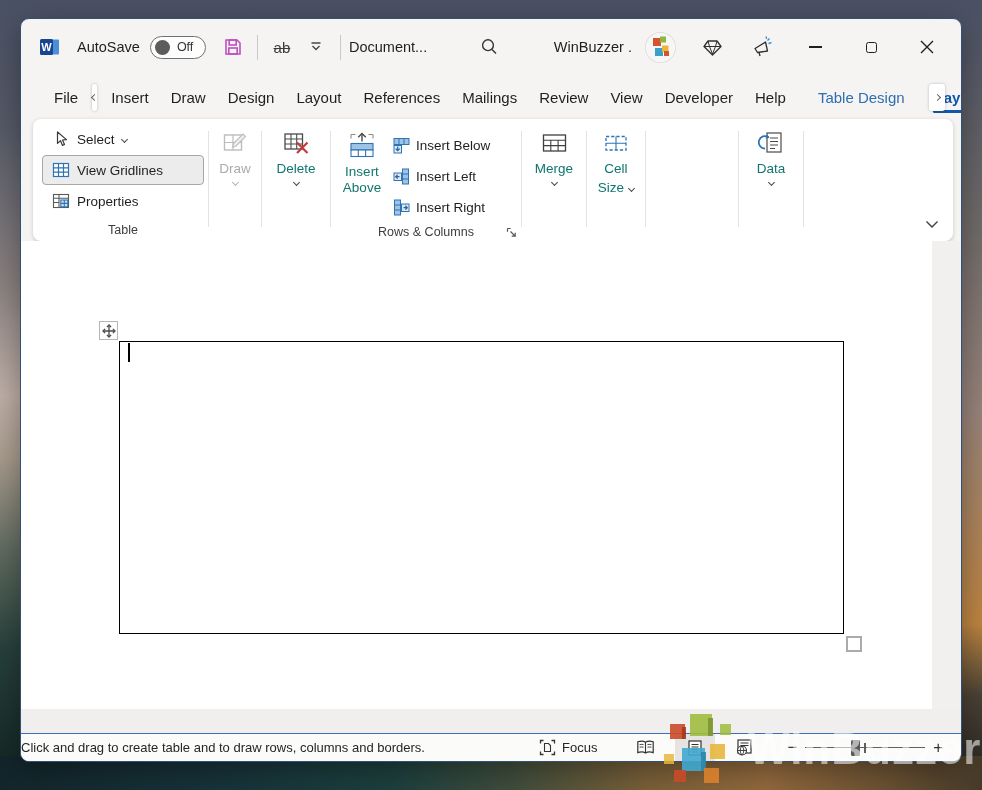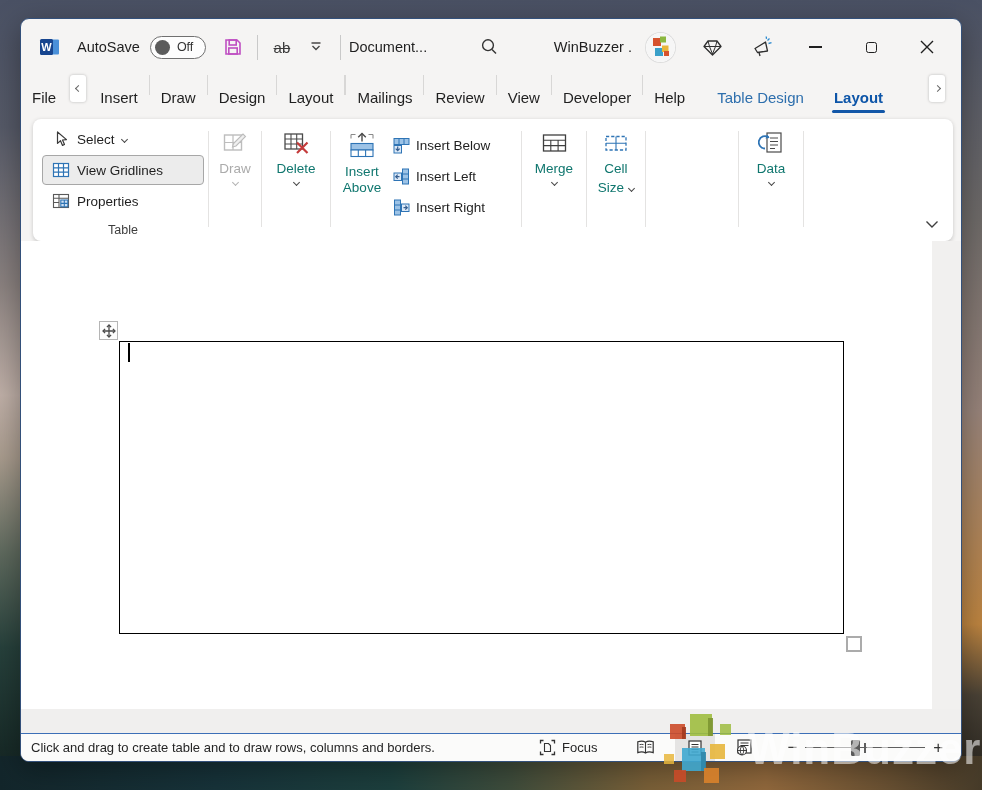--- a/index.html
+++ b/index.html
@@ -28,21 +28,21 @@
   .vsep { width:1px; height:25px; background:#c9c9c9; margin:0 11px; }
   .qat-btn { display:flex; align-items:center; justify-content:center; min-width:26px; height:30px; cursor:pointer; }
   .strike { font-size:15px; color:#3a3a3a; text-decoration:line-through; }
   .winctl { width:56px; height:40px; display:flex; align-items:center; justify-content:center; cursor:pointer; }
   .icbtn { width:50px; height:40px; display:flex; align-items:center; justify-content:center; cursor:pointer; }
   .minbar { width:13px; height:1.6px; background:#1f1f1f; }
   .maxbox { width:11px; height:11px; border:1.5px solid #1f1f1f; border-radius:2.5px; }
   .avatar { width:29px; height:29px; border-radius:50%; background:#fff; margin:0 12px 0 14px; overflow:hidden; box-shadow:0 0 0 1px #ddd; cursor:pointer; }
 
   
-  .tabrow { position:relative; height:44px; display:flex; }
+  .tabrow { position:relative; height:44px; display:flex; align-items:center; padding-left:22px; }
   .tab { position:relative; height:100%; display:flex; align-items:center; padding:0 11px; font-size:15px; color:#1f1f1f; cursor:pointer; white-space:nowrap; }
   .tsep { width:1px; height:20px; background:#d8d7d6; }
   .tab.ctx { color:#2e6fad; }
   .tab.active { color:#0d55a8; font-weight:bold; }
   .tab.active::after { content:""; position:absolute; left:9px; right:9px; bottom:6px; height:3px; background:#1257a8; border-radius:2px; }
   .scrollbtn { width:16px; height:27px; background:#fff; border-radius:3px; box-shadow:0 0 3px rgba(0,0,0,.25); display:flex; align-items:center; justify-content:center; cursor:pointer; z-index:2; }
   .chev { display:inline-block; width:6px; height:6px; border-right:1.5px solid #474747; border-bottom:1.5px solid #474747; transform:rotate(45deg); }
   .chev.sm { width:5px; height:5px; }
   .chev.dis { border-color:#b3b3b3; }
   .chev.left { transform:rotate(135deg); border-color:#666; }
@@ -72,21 +72,21 @@
   .scrollstrip { position:absolute; right:0; top:0; width:29px; bottom:24px; background:#f1f0ef; cursor:pointer; }
   .hband { position:absolute; left:0; right:0; bottom:0; height:24px; background:#f0efee; }
   .doc-table { position:absolute; left:98px; top:100px; width:725px; height:293px; border:1.4px solid #000; cursor:text; }
   .move-handle { position:absolute; left:78px; top:80px; width:19px; height:19px; background:#fdfdfd; border:1px solid #b5b5b5; display:flex; align-items:center; justify-content:center; cursor:move; }
   .resize-handle { position:absolute; left:825px; top:395px; width:16px; height:16px; background:#fff; border:2.5px solid #ababab; cursor:nwse-resize; }
   .caret { position:absolute; left:107px; top:102px; width:1.6px; height:19px; background:#000; }
 
   
   .statusbar { position:absolute; left:0; right:0; bottom:0; height:28px; background:#fbfbfa; border-top:1.5px solid #3c6fb7;
     display:flex; align-items:center; font-size:13px; color:#262626; }
-  .sb-hint { margin-left:10px; white-space:nowrap; }
+  .sb-hint { white-space:nowrap; }
   .sb-right { position:absolute; left:512px; top:0; height:100%; display:flex; align-items:center; }
   .sb-item { display:flex; align-items:center; gap:6px; cursor:pointer; height:100%; padding:0 6px; }
   .viewbtn { width:40px; height:100%; display:flex; align-items:center; justify-content:center; cursor:pointer; }
   .viewbtn.sel { background:#e5e4e3; }
   .zoomwrap { display:flex; align-items:center; margin-left:14px; }
   .zminus,.zplus { font-size:17px; color:#333; padding:0 8px; cursor:pointer; }
   .ztrack { position:relative; width:120px; height:16px; cursor:pointer; }
   .ztrack .line { position:absolute; left:0; right:0; top:7.5px; height:1.3px; background:#5f5f5f; }
   .ztrack .notch { position:absolute; left:59px; top:3px; width:1.3px; height:10px; background:#5f5f5f; }
   .ztrack .thumb { position:absolute; left:46px; top:0; width:9px; height:16px; background:#5a5a5a; border-radius:1.5px; cursor:grab; }
@@ -189,20 +189,21 @@
         <span class="chev sm left"></span>
       </span>
     <span class="tab">Insert</span>
       <span class="tsep"></span>
     <span class="tab">Draw</span>
       <span class="tsep"></span>
     <span class="tab">Design</span>
       <span class="tsep"></span>
     <span class="tab">Layout</span>
       <span class="tsep"></span>
+    <span class="tab">References</span>
       <span class="tsep"></span>
     <span class="tab">Mailings</span>
       <span class="tsep"></span>
     <span class="tab">Review</span>
       <span class="tsep"></span>
     <span class="tab">View</span>
       <span class="tsep"></span>
     <span class="tab">Developer</span>
       <span class="tsep"></span>
     <span class="tab">Help</span>
@@ -313,20 +314,29 @@
             <svg width="17" height="17" viewBox="0 0 17 17">
                 <rect x="1.5" y="1" width="6" height="15" fill="#9dc3e6" stroke="#2e74b5"></rect>
                 <path d="M1.5 6h6M1.5 11h6" stroke="#2e74b5"></path>
                 <rect x="8.5" y="5" width="7.5" height="7.5" fill="#dce9f7" stroke="#2e74b5"></rect>
                 <path d="M10.5 8.7h4M12.3 6.7l2 2-2 2" fill="none" stroke="#365f91" stroke-width="1.2"></path>
               </svg>
             <span>Insert Right</span>
           </div>
         </div>
       </div>
+      <div class="rgroup-label">
+        <span>Rows &amp; Columns</span>
+        <span class="launcher">
+          <svg width="11" height="11" viewBox="0 0 11 11">
+              <path d="M1.5 1.5h3.2M1.5 1.5v3.2" stroke="#555" stroke-width="1.2" fill="none"></path>
+              <path d="M4.5 4.5l4.7 4.7M9.2 5.7v3.5H5.7" stroke="#555" stroke-width="1.2" fill="none"></path>
+            </svg>
+        </span>
+      </div>
     </div>
     <div class="rsep"></div>
 
     <div class="rgroup g-merge">
       <div class="rcontent">
         <div class="bigbtn">
           <svg width="27" height="26" viewBox="0 0 27 26">
               <rect x="2.5" y="5" width="22" height="16" fill="#fff" stroke="#3f3f3f" stroke-width="1.3"></rect>
               <path d="M2.5 10.3h22M2.5 15.6h22M9.8 10.3v10.7M17.1 10.3v10.7" stroke="#3f3f3f" stroke-width="1.1"></path>
             </svg>

